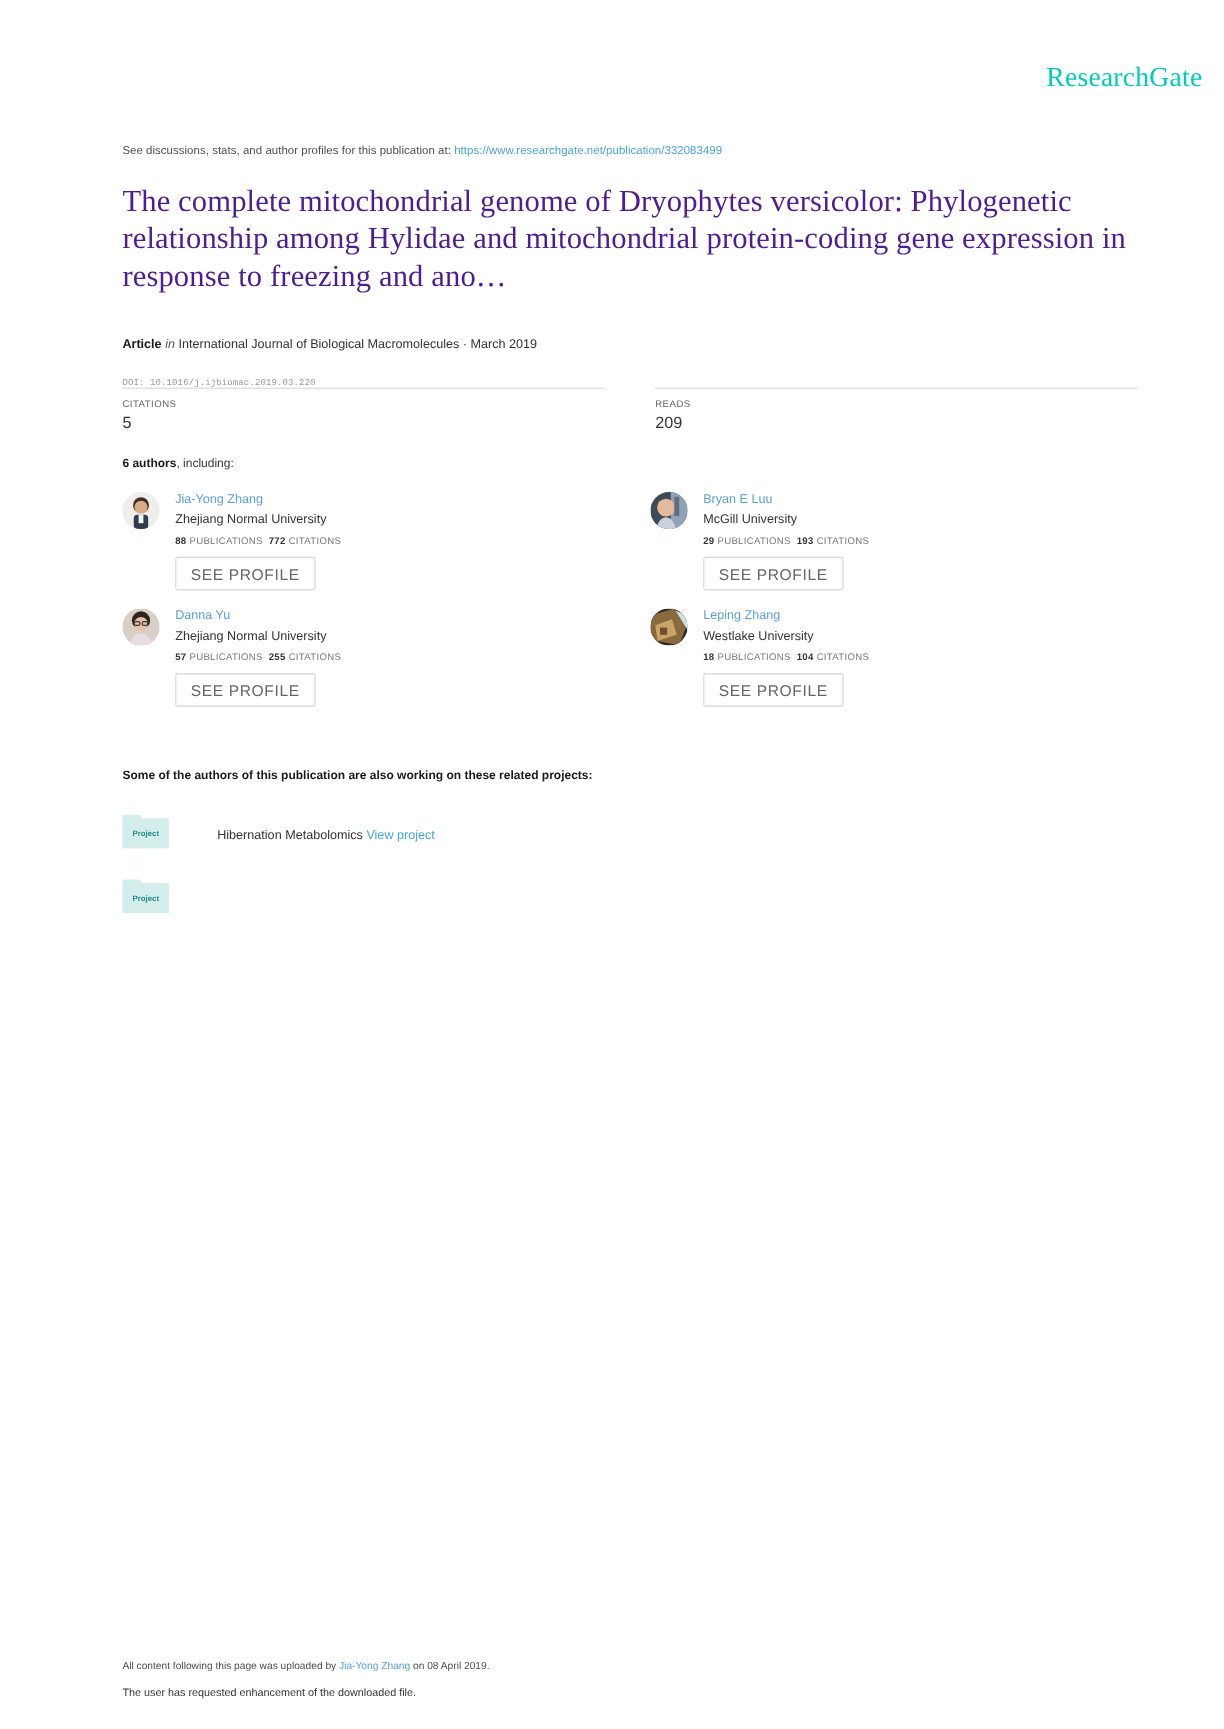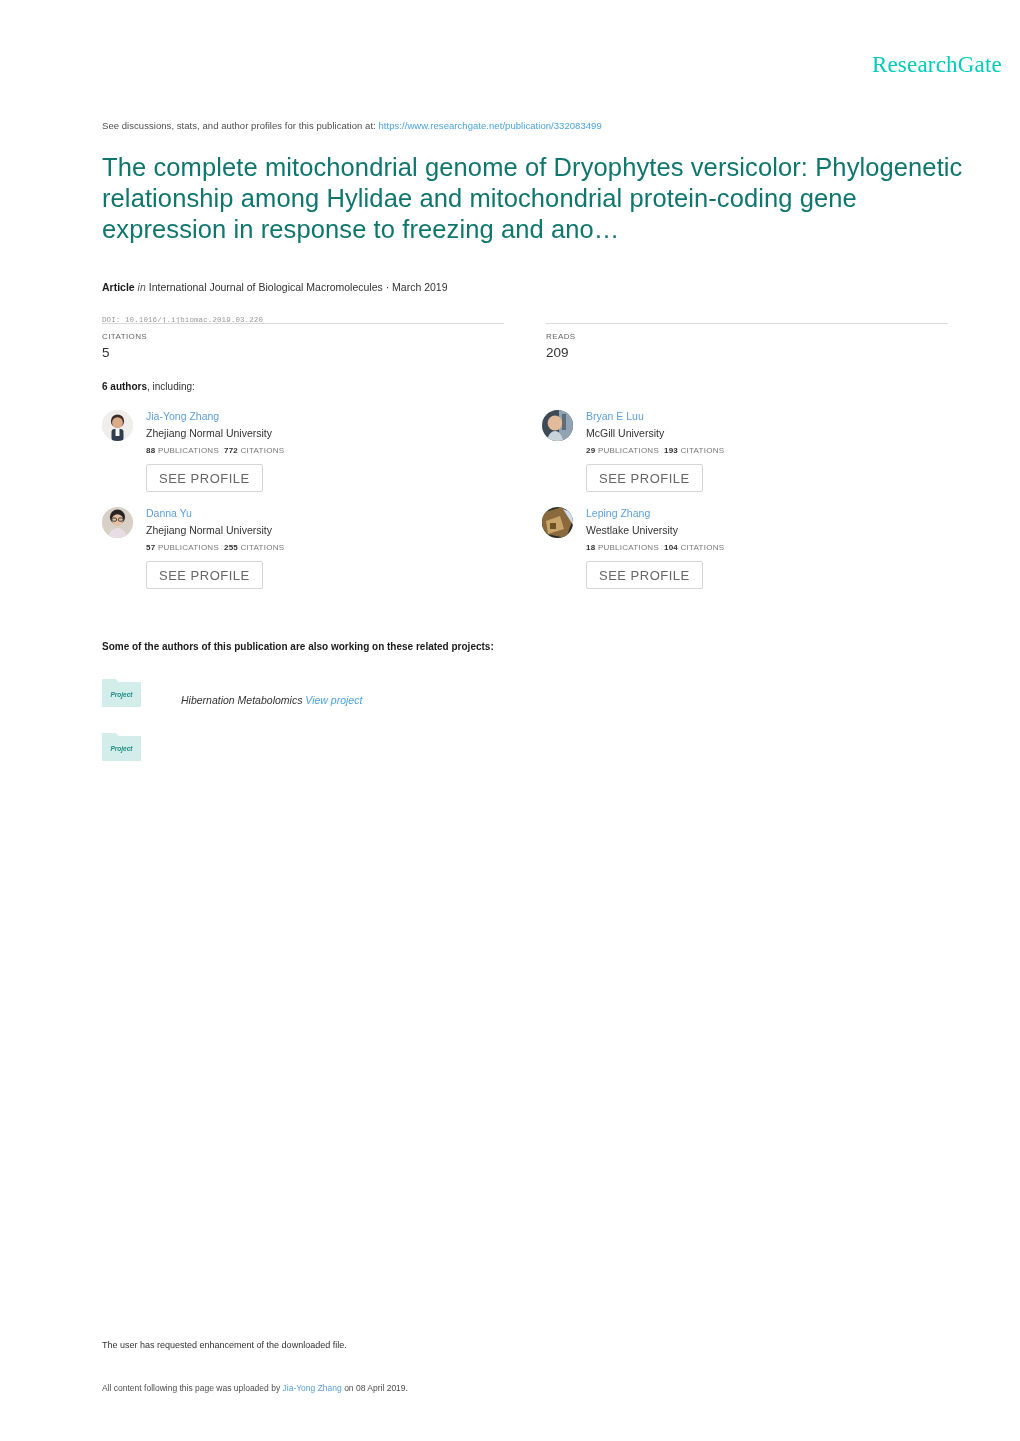--- a/index.html
+++ b/index.html
@@ -52,24 +52,24 @@
   .see-discussions .url {
     color: #4aa3df;
   }
 
   
   .title {
     position: absolute;
     top: 152px;
     left: 68px;
     width: 878px;
-    font-family: Liberation Sans, sans-serif;
+    font-family: Liberation Serif, serif;
     font-size: 25.5px;
     line-height: 31px;
-    color: #0f766e;
+    color: #4c1d95;
     font-weight: 400;
     letter-spacing: .1px;
   }
 
   
   .article-meta {
     position: absolute;
     top: 281px;
     left: 68px;
     font-size: 10.5px;
@@ -196,23 +196,22 @@
     color: #1a1a1a;
   }
   .project-list {
     position: absolute;
     top: 676px;
     left: 68px;
     width: 860px;
   }
   .project-row {
     display: flex;
-    align-items: flex-end;
+    align-items: center;
     margin-bottom: 23px;
-    font-style: italic;
   }
   .proj-icon {
     width: 39px;
     height: 31px;
     flex: 0 0 39px;
     position: relative;
   }
   .proj-icon svg { display: block; }
   .project-text {
     margin-left: 40px;
@@ -229,21 +228,21 @@
     position: absolute;
     top: 1383px;
     left: 68px;
     font-size: 8.5px;
     color: #4d4d4d;
     white-space: nowrap;
   }
   .footer-line1 .uploader { color: #5c9fd6; }
   .footer-line2 {
     position: absolute;
-    top: 1340px;
+    top: 1405px;
     left: 68px;
     font-size: 9px;
     color: #333333;
     white-space: nowrap;
     text-align: right;
   }
 </style>
 </head>
 <body>
 

